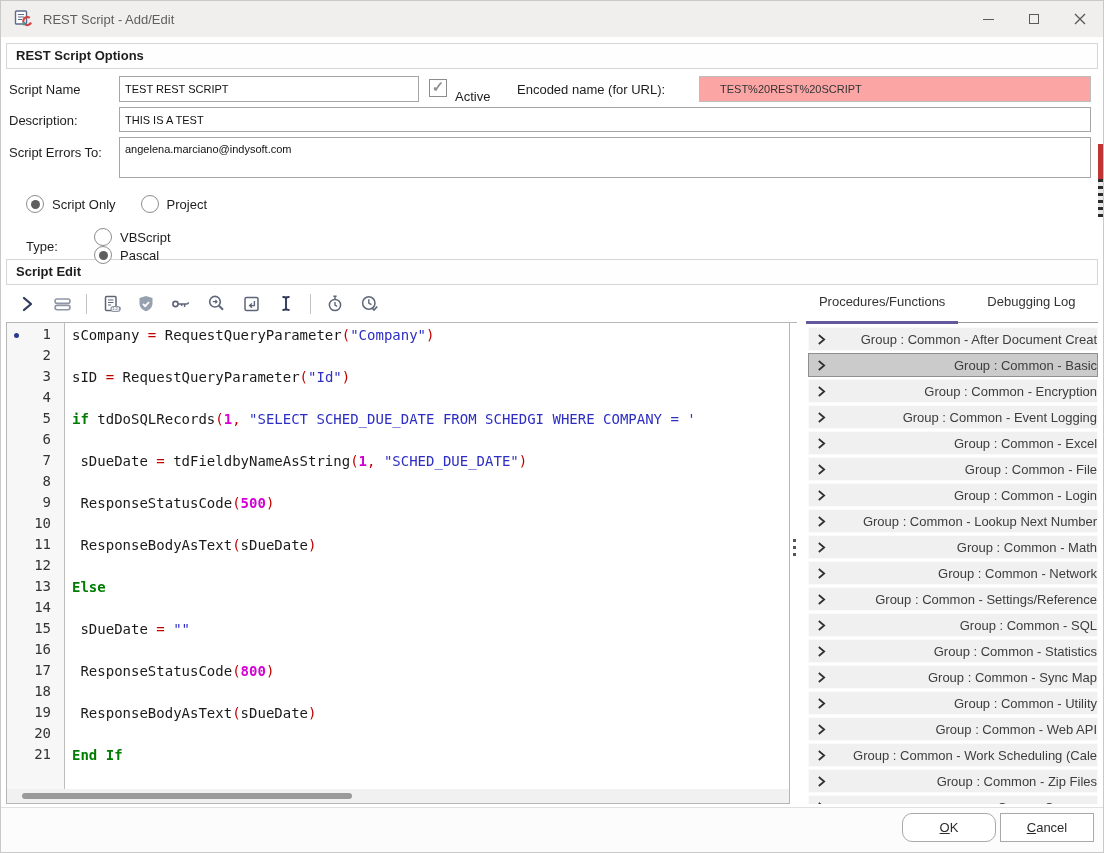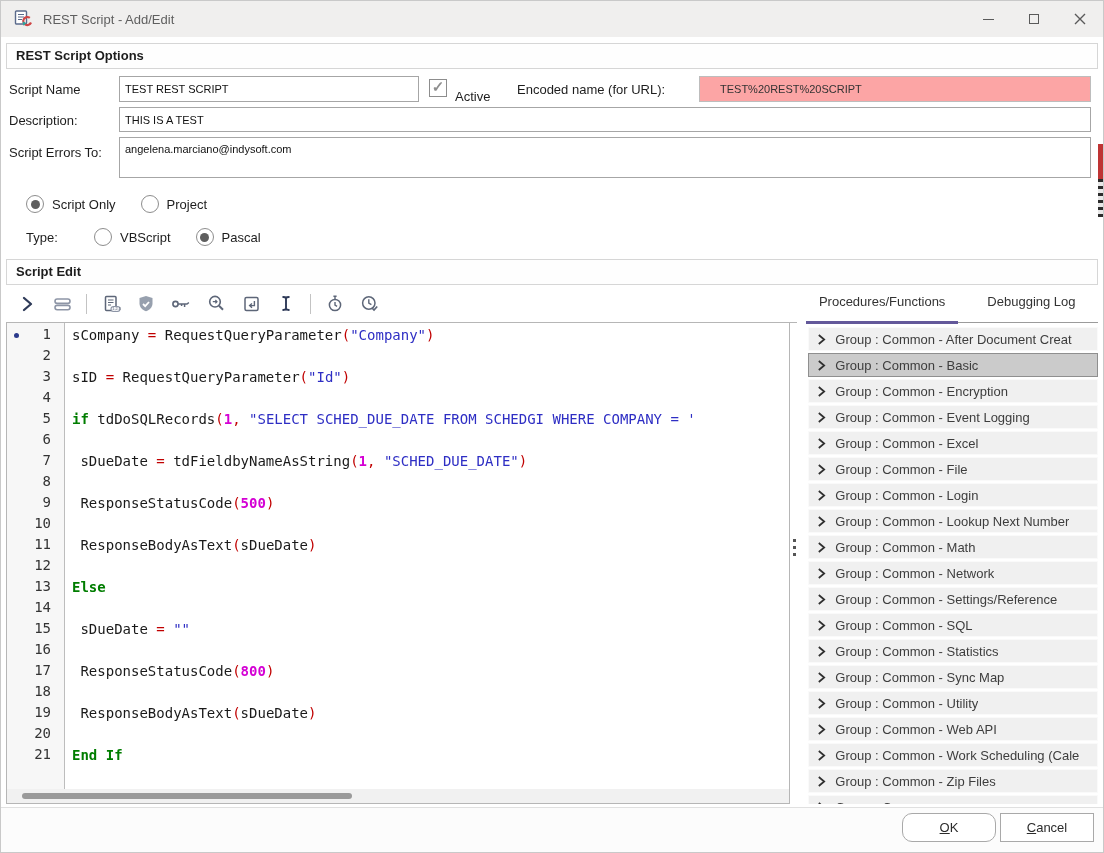--- a/index.html
+++ b/index.html
@@ -78,21 +78,21 @@
   .tok-kw  { color:#007d00; font-weight:bold; }
   .hscroll { height:14px; background:#f1f1f1; position:relative; margin-top:auto; }
   .hthumb { position:absolute; left:15px; top:4px; width:330px; height:6px; background:#9a9a9a; border-radius:3px; }
   .splitter { width:9px; position:relative; background:#fff; }
   .split-dots { position:absolute; left:3px; top:216px; width:3px; height:20px;
     background:repeating-linear-gradient(#555 0 3px, transparent 3px 7px); }
   .right-col { width:294px; margin-left:9px; display:flex; flex-direction:column; }
   .group-list { flex:1; overflow:hidden; padding-top:4px; }
   .grp {
     height:24px; margin-bottom:2px; background:#f0f0f0; border:1px solid #fafafa;
-    display:flex; align-items:center; padding-left:8px; color:#3d3d3d; cursor:default;
+    display:flex; align-items:center; padding-left:8px; color:#3d3d3d; cursor:default;justify-content:space-between;
   }
   .grp.sel { background:#cbcbcb; border:1px solid #8f8f8f; }
   .chev { flex:0 0 auto; margin-right:9px; }
   .grp-label { white-space:nowrap; overflow:hidden; }
   
   .footer {
     position:absolute; left:0; right:0; bottom:0; height:45px;
     background:#fcfcfc; border-top:1px solid #e0e0e0;
   }
   .btn {
@@ -159,21 +159,21 @@
           <span class="radio on"></span>
           <span>Script Only</span>
         </span>
         <span class="radio-item">
           <span class="radio"></span>
           <span>Project</span>
         </span>
       </div>
     <div class="radio-row" style="top:41px;">
       <span class="type-label">Type:</span>
-      <span style="display:inline-flex;">
+      <span style="display:inline-flex;flex-direction:column;">
           <span class="radio-item">
             <span class="radio"></span>
             <span>VBScript</span>
           </span>
           <span class="radio-item">
             <span class="radio on"></span>
             <span>Pascal</span>
           </span>
         </span>
     </div>

